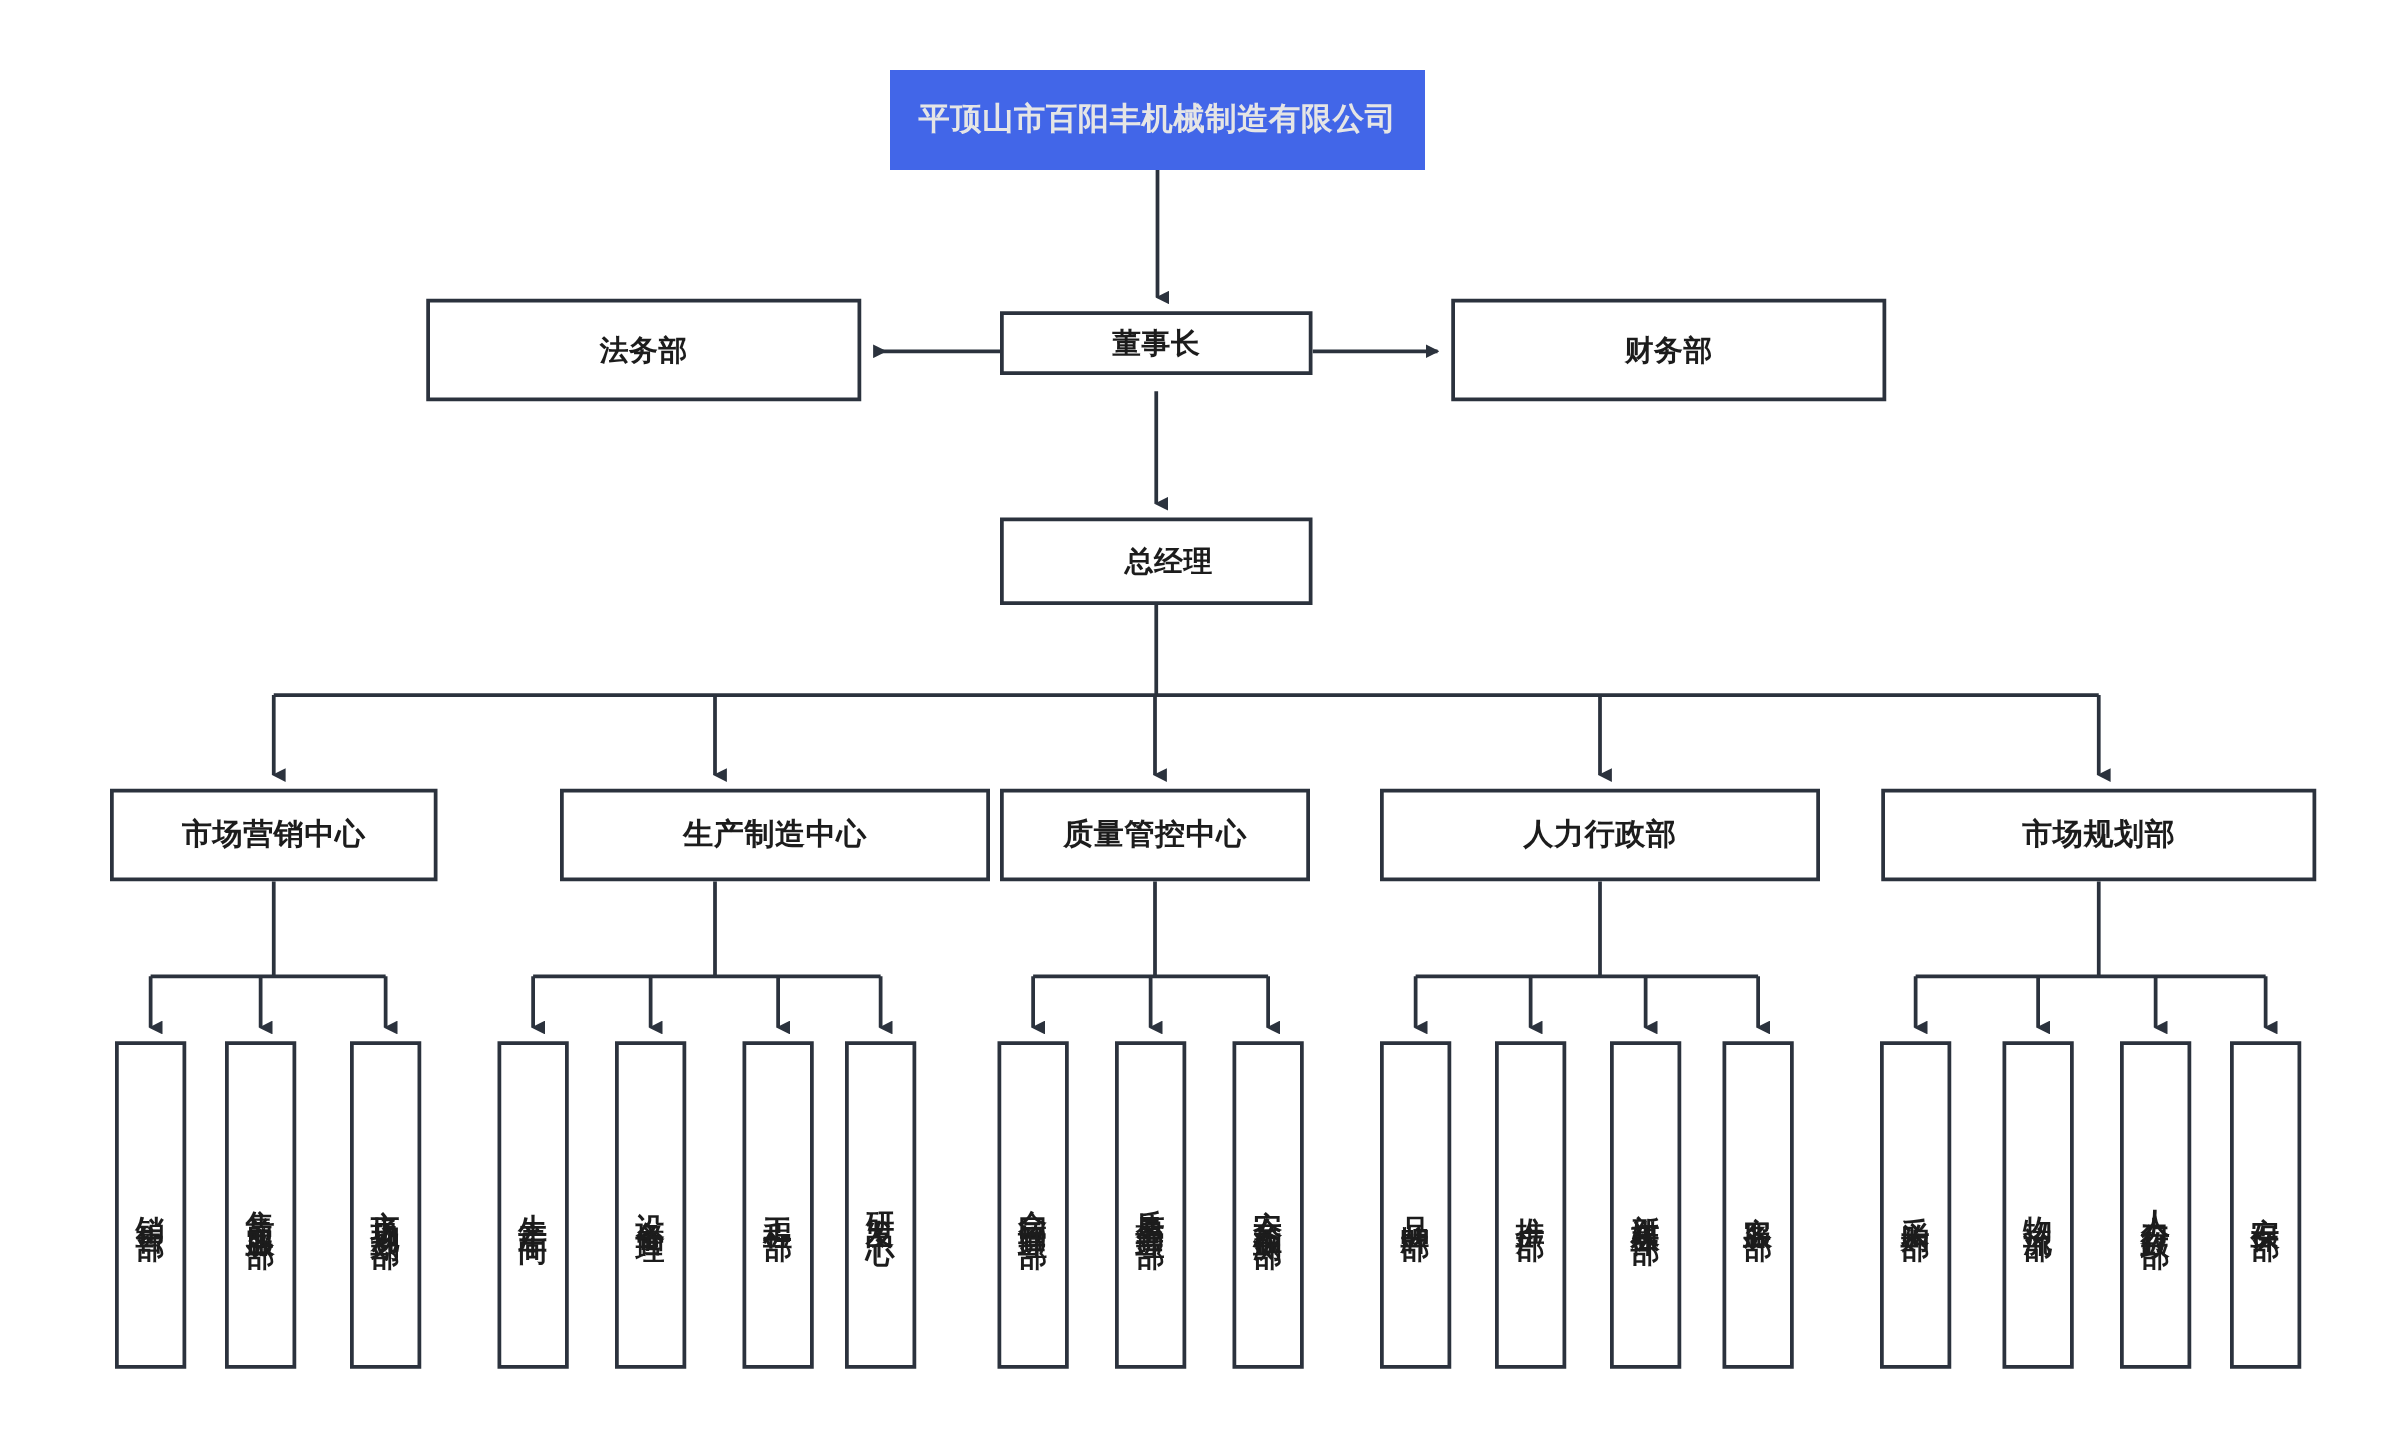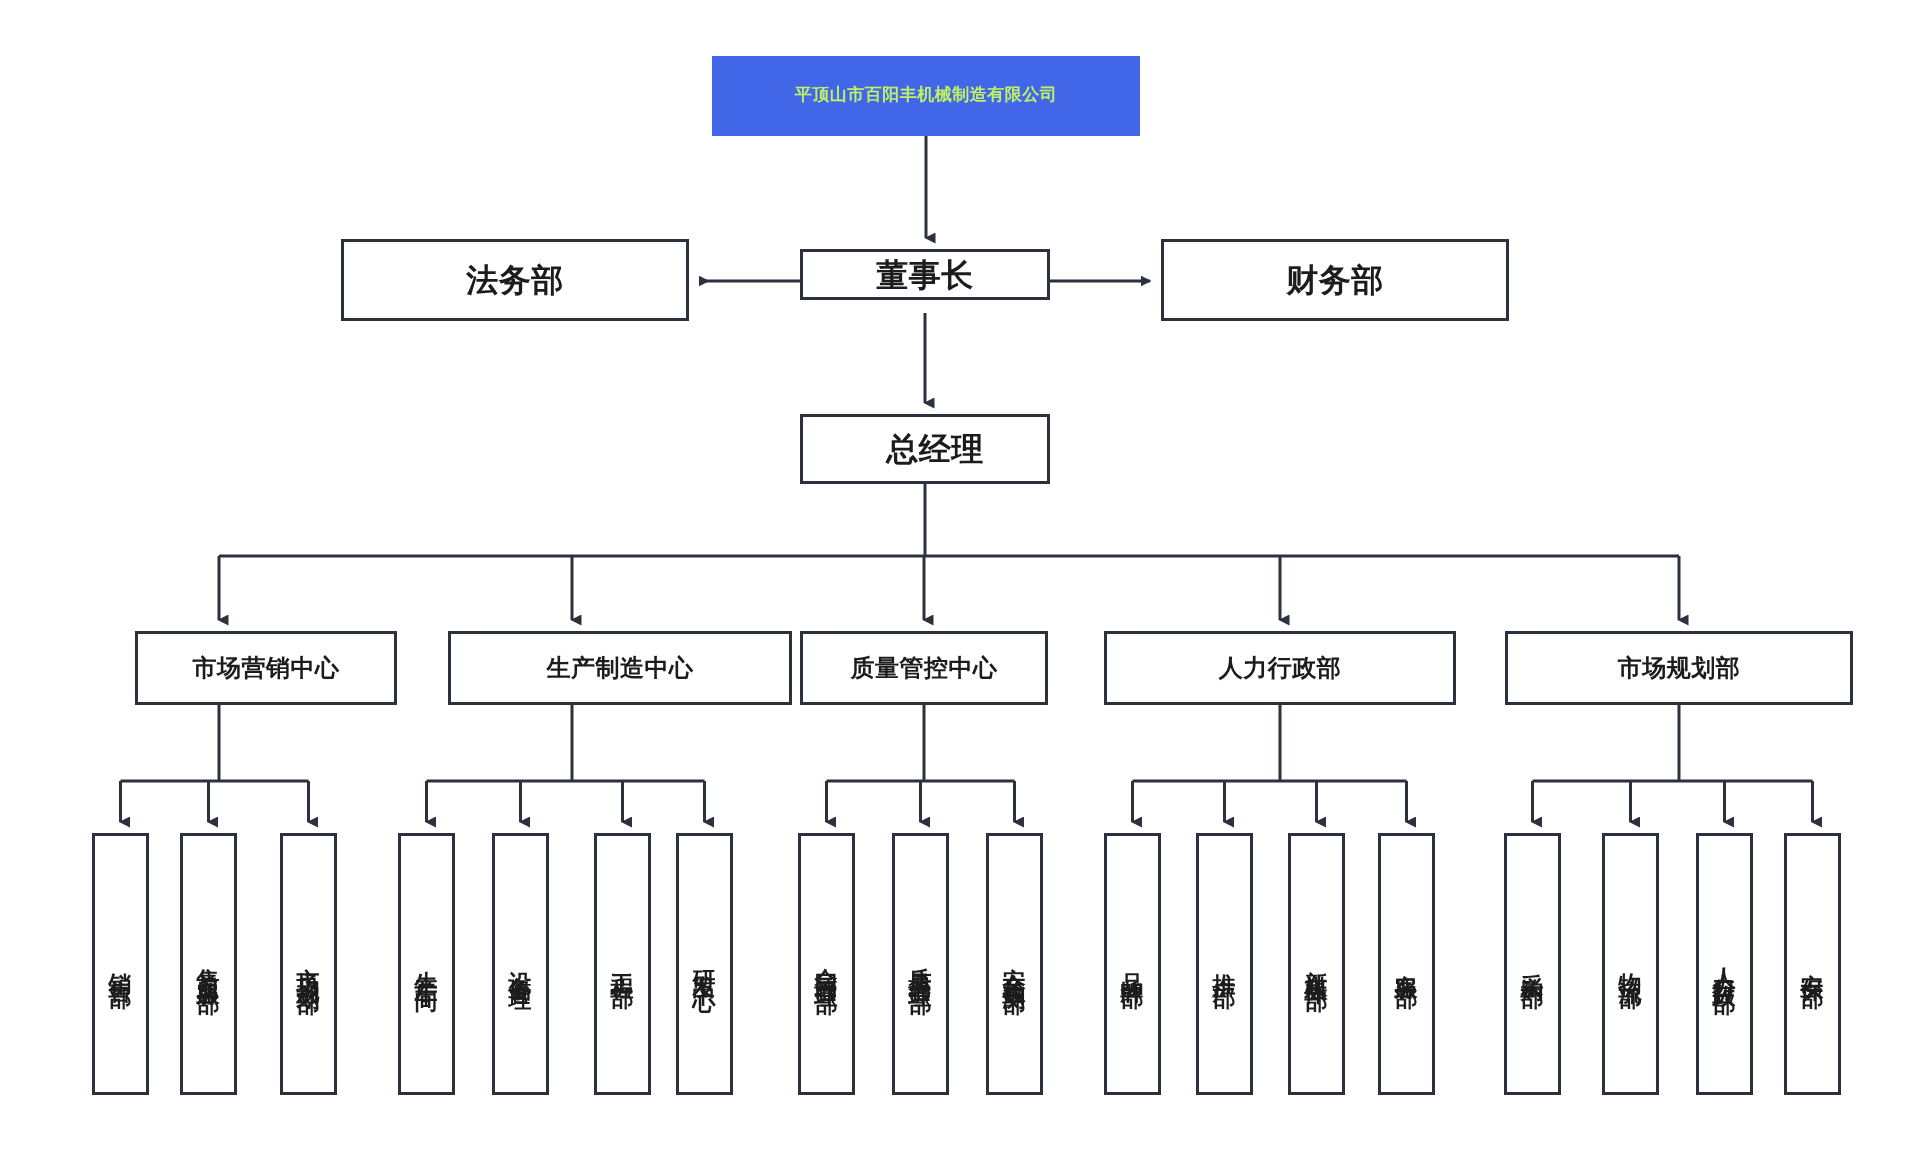--- a/index.html
+++ b/index.html
@@ -42,27 +42,26 @@
     font-weight: bold;
     color: #1c1c1c;
     letter-spacing: 0.5px;
     line-height: 1.25;
   }
   .node.root {
     background: #4266e8;
     border: none;
   }
   .node.root .label {
-    color: #bef264;
-    font-size: 17px;
-    font-family: Liberation Mono, monospace;
+    color: #e5e5e5;
+    font-size: 25px;
   }
   .node.level1 .label,
   .node.level2 .label {
-    font-size: 32px;
+    font-size: 23px;
   }
   .node.center .label {
     font-size: 24px;
   }
   .node.leaf {
     align-items: center;
     justify-content: center;
     border-width: 3px;
   }
   .node.leaf .label {
@@ -147,21 +146,21 @@
 
   <div class="node level1" id="node-finance" style="left: 1161px; top: 239px; width: 348px; height: 82px;">
     <span class="label">财务部</span>
   </div>
 
   <div class="node level2" id="node-gm" style="left: 800px; top: 414px; width: 250px; height: 70px; padding-left: 20px;">
     <span class="label">总经理</span>
   </div>
 
   <div id="dynamic-nodes">
-      <div class="node center" style="position: absolute; left: 88px; top: 631px; width: 262px; height: 74px; margin-left: 47px;">
+      <div class="node center" style="position: absolute; left: 88px; top: 631px; width: 262px; height: 74px;">
         <span class="label">市场营销中心</span>
       </div>
       <div class="node leaf" style="position: absolute; left: 92px; top: 833px; width: 57px; height: 262px;">
         <span class="label">销售部</span>
       </div>
       <div class="node leaf" style="position: absolute; left: 180px; top: 833px; width: 57px; height: 262px;">
         <span class="label">售前客服部</span>
       </div>
       <div class="node leaf" style="position: absolute; left: 280px; top: 833px; width: 57px; height: 262px;">
         <span class="label">市场规划部</span>

